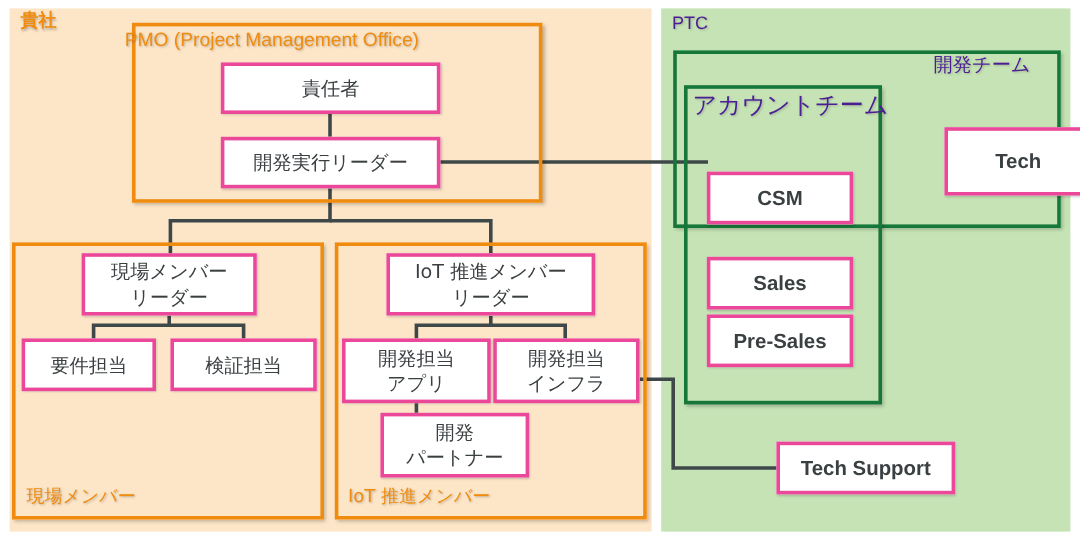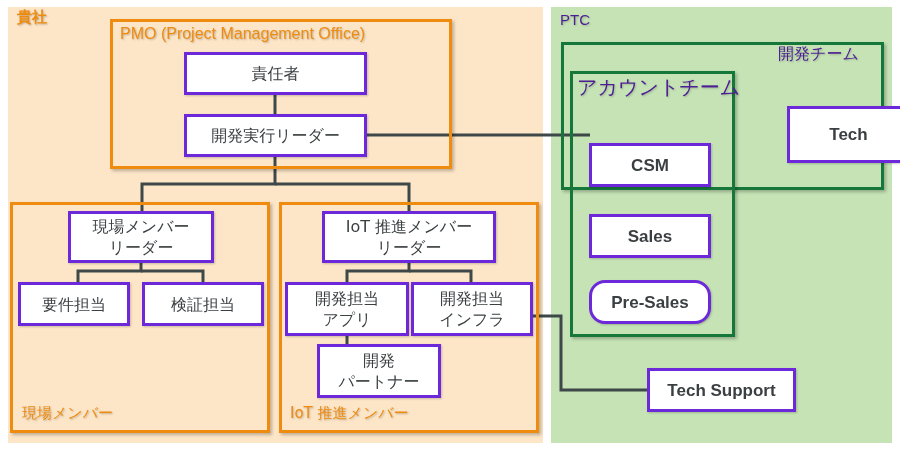--- a/index.html
+++ b/index.html
@@ -6,21 +6,21 @@
   body { width: 900px; height: 450px; position: relative; overflow: hidden;
          font-family: "DejaVu Sans", sans-serif; }
   .abs { position: absolute; box-sizing: border-box; }
   .region-company { left: 8px; top: 7px; width: 535px; height: 436px; background: #fde6c8; }
   .region-ptc { left: 551px; top: 7px; width: 341px; height: 436px; background: #c5e3b5; }
   .region-label { font-size: 15px; white-space: nowrap; line-height: 1; }
   .orange-label { color: #ef8c0f; text-shadow: 1px 1px 2px rgba(0,0,0,0.25); }
   .green-label { color: #4c1d95; text-shadow: 1px 1px 2px rgba(0,0,0,0.2); }
   .group-orange { border: 3px solid #ef8c10; box-shadow: 2px 2px 3px rgba(0,0,0,0.25); }
   .group-green { border: 3px solid #16773a; box-shadow: 2px 2px 3px rgba(0,0,0,0.25); }
-  .node { background: #ffffff; border: 3px solid #6d28d9; display: flex; align-items: center;
+  .node { background: #ffffff; border: 3px solid #ec4899; display: flex; align-items: center;
           justify-content: center; text-align: center; color: #3a3f41; font-size: 16px;
           line-height: 21px; box-shadow: 1px 1px 2px rgba(0,0,0,0.2); }
   .node.en { font-family: "Liberation Sans", sans-serif; font-weight: bold; font-size: 17px; }
   svg.connectors { position: absolute; left: 0; top: 0; }
 </style>
 </head>
 <body>
 
 <div class="abs region-company"></div>
 <div class="abs region-ptc"></div>
@@ -37,21 +37,21 @@
     <polyline points="141,263 141,271 78,271 78,284"></polyline>
     <polyline points="141,271 203,271 203,284"></polyline>
     <polyline points="409,263 409,271 347,271 347,284"></polyline>
     <polyline points="409,271 471,271 471,284"></polyline>
     <line x1="347" y1="335" x2="347" y2="345"></line>
     <polyline points="533,316 561,316 561,390 650,390"></polyline>
   </g>
 </svg>
 
 <div class="abs group-orange" style="left:110px;top:19px;width:342px;height:150px;"></div>
-<div class="abs region-label orange-label" style="left:120px;top:26px;font-family:'Liberation Sans',sans-serif;font-size:16px;">PMO (Project Management Office)</div>
+<div class="abs region-label orange-label" style="left:104px;top:26px;font-family:'Liberation Sans',sans-serif;font-size:16px;">PMO (Project Management Office)</div>
 
 <div class="abs node" style="left:184px;top:52px;width:183px;height:43px;">
   <span>責任者</span>
 </div>
 <div class="abs node" style="left:184px;top:114px;width:183px;height:43px;">
   <span>開発実行リーダー</span>
 </div>
 
 <div class="abs group-orange" style="left:10px;top:202px;width:260px;height:231px;"></div>
 <div class="abs region-label orange-label" style="left:22px;top:406px;">現場メンバー</div>
@@ -95,18 +95,18 @@
 
 <div class="abs node en" style="left:589px;top:113px;width:122px;height:44px;margin-top:30px;">
   <span>CSM</span>
 </div>
 <div class="abs node en" style="left:747px;top:106px;width:123px;height:57px;flex-direction:row;margin-left:40px;">
   <span>Tech</span>
 </div>
 <div class="abs node en" style="left:589px;top:214px;width:122px;height:44px;">
   <span>Sales</span>
 </div>
-<div class="abs node en" style="left:589px;top:280px;width:122px;height:44px;border-radius:16px;">
+<div class="abs node en" style="left:589px;top:262px;width:122px;height:44px;">
   <span>Pre-Sales</span>
 </div>
 <div class="abs node en" style="left:647px;top:368px;width:149px;height:44px;">
   <span>Tech Support</span>
 </div>
 
 </body></html>

